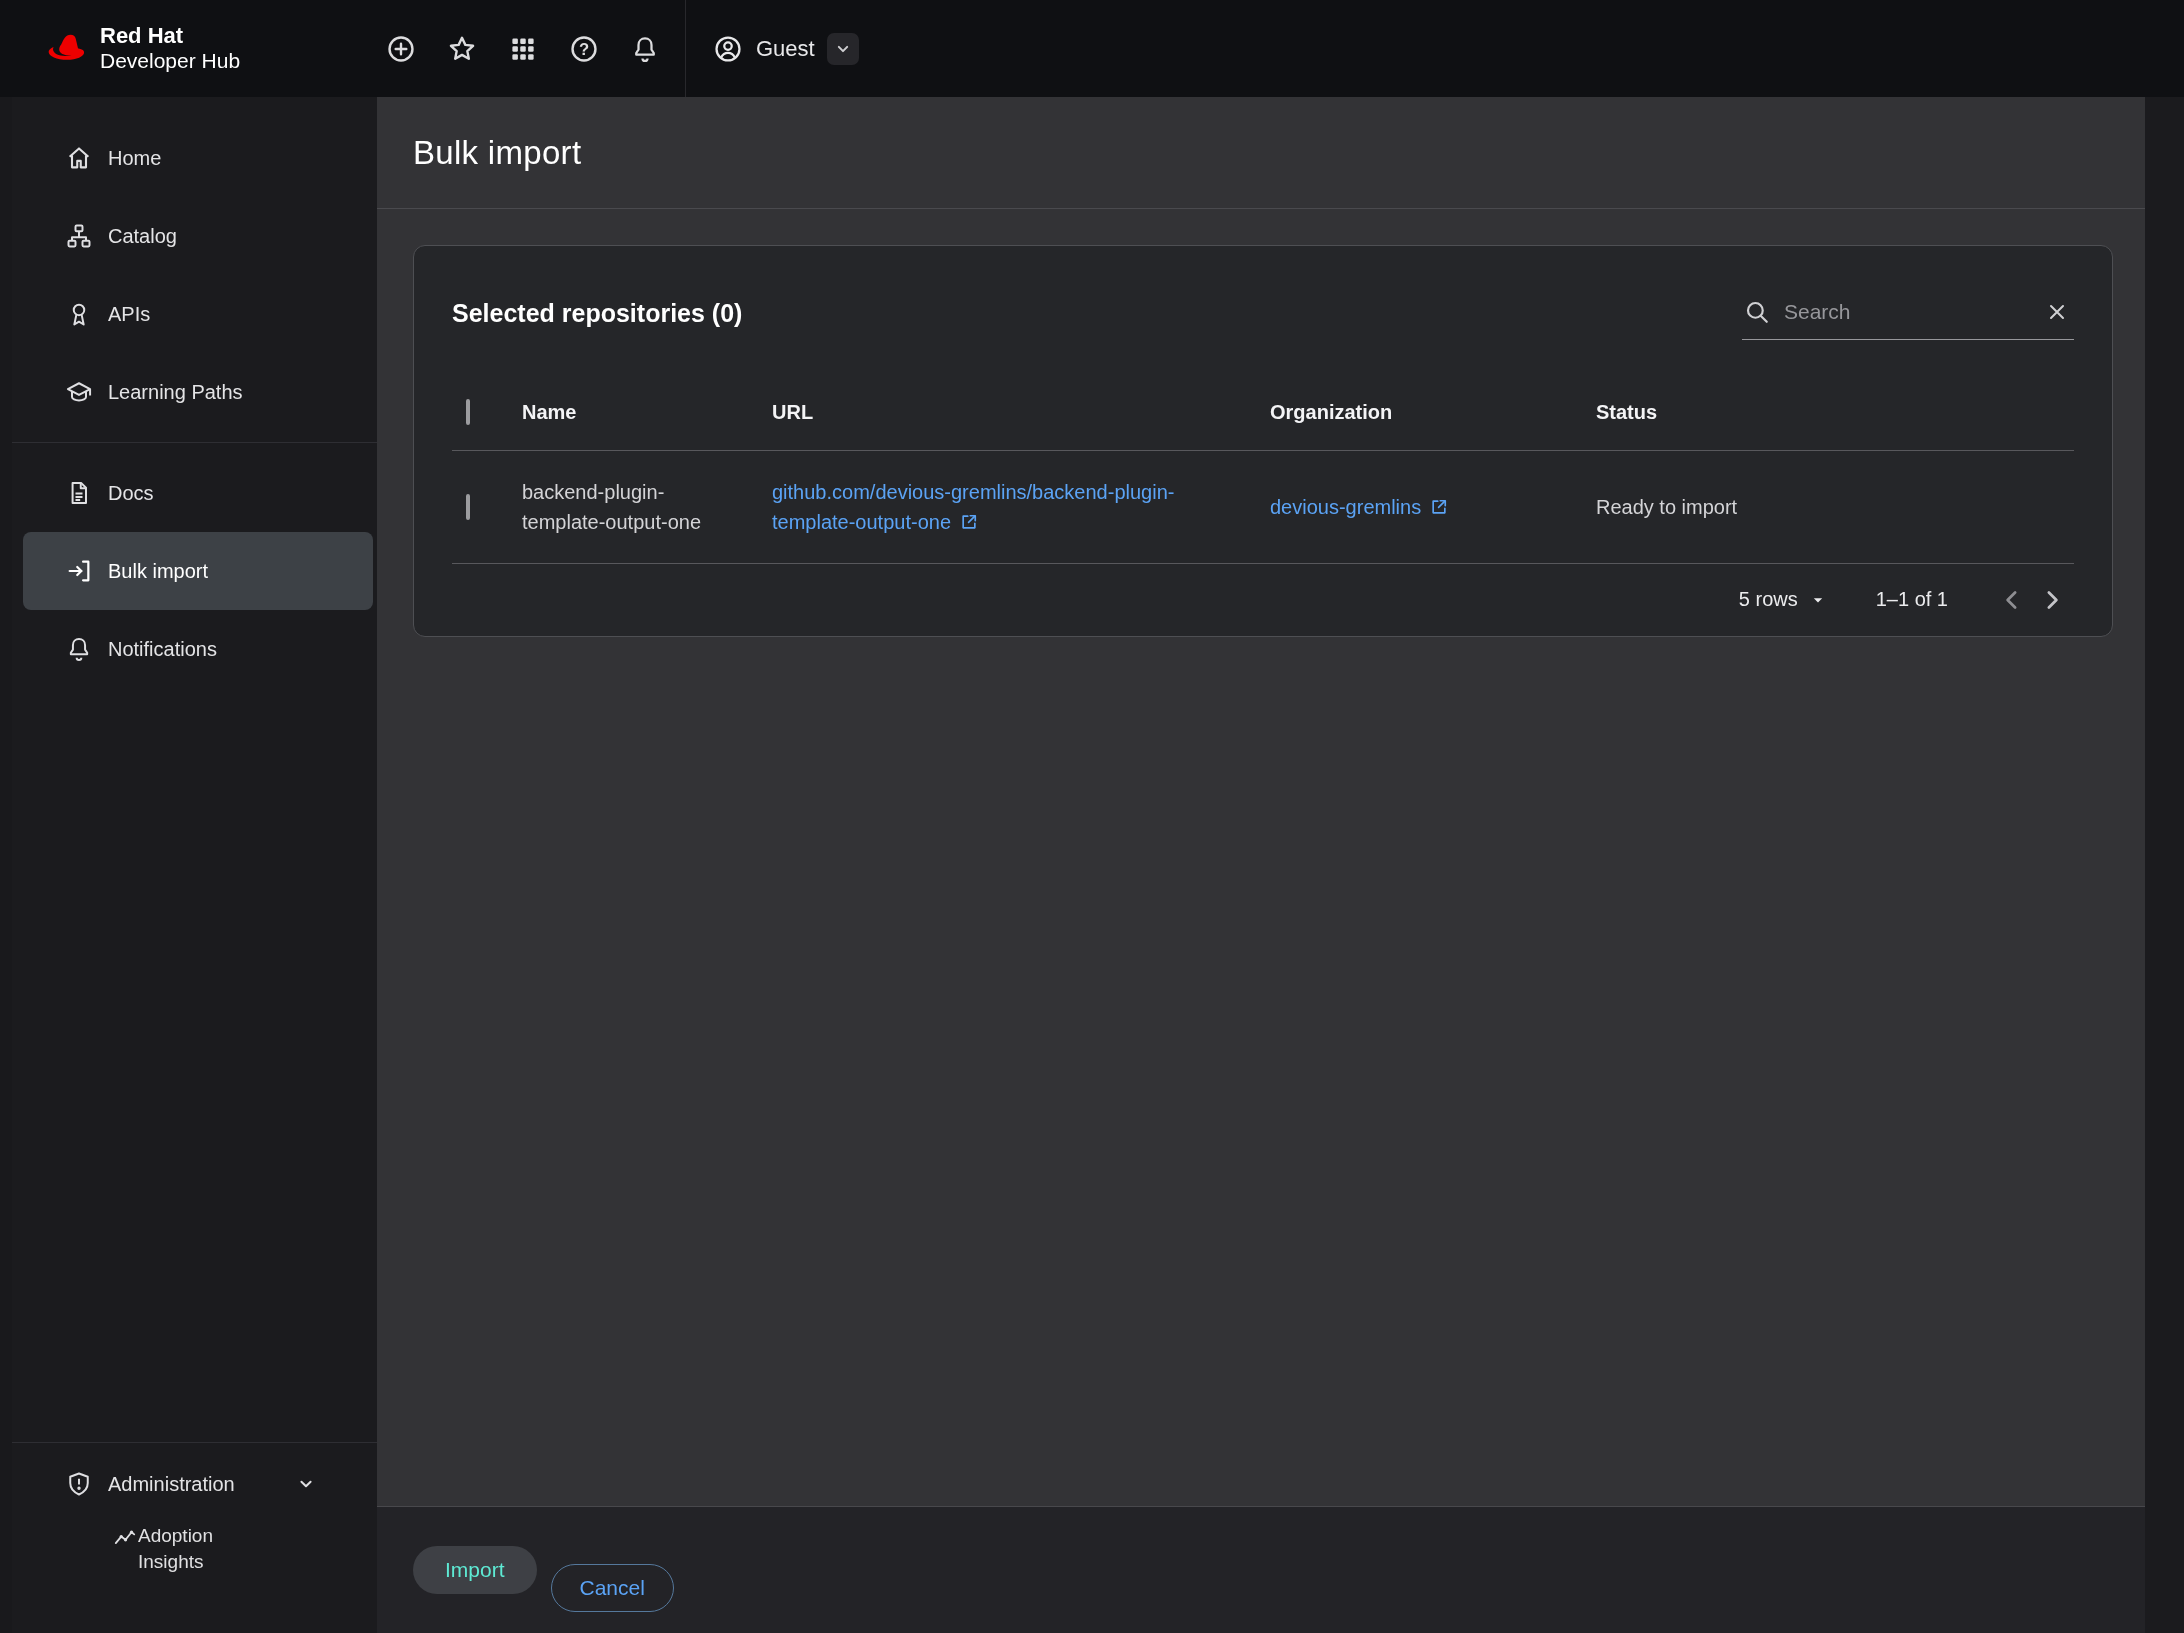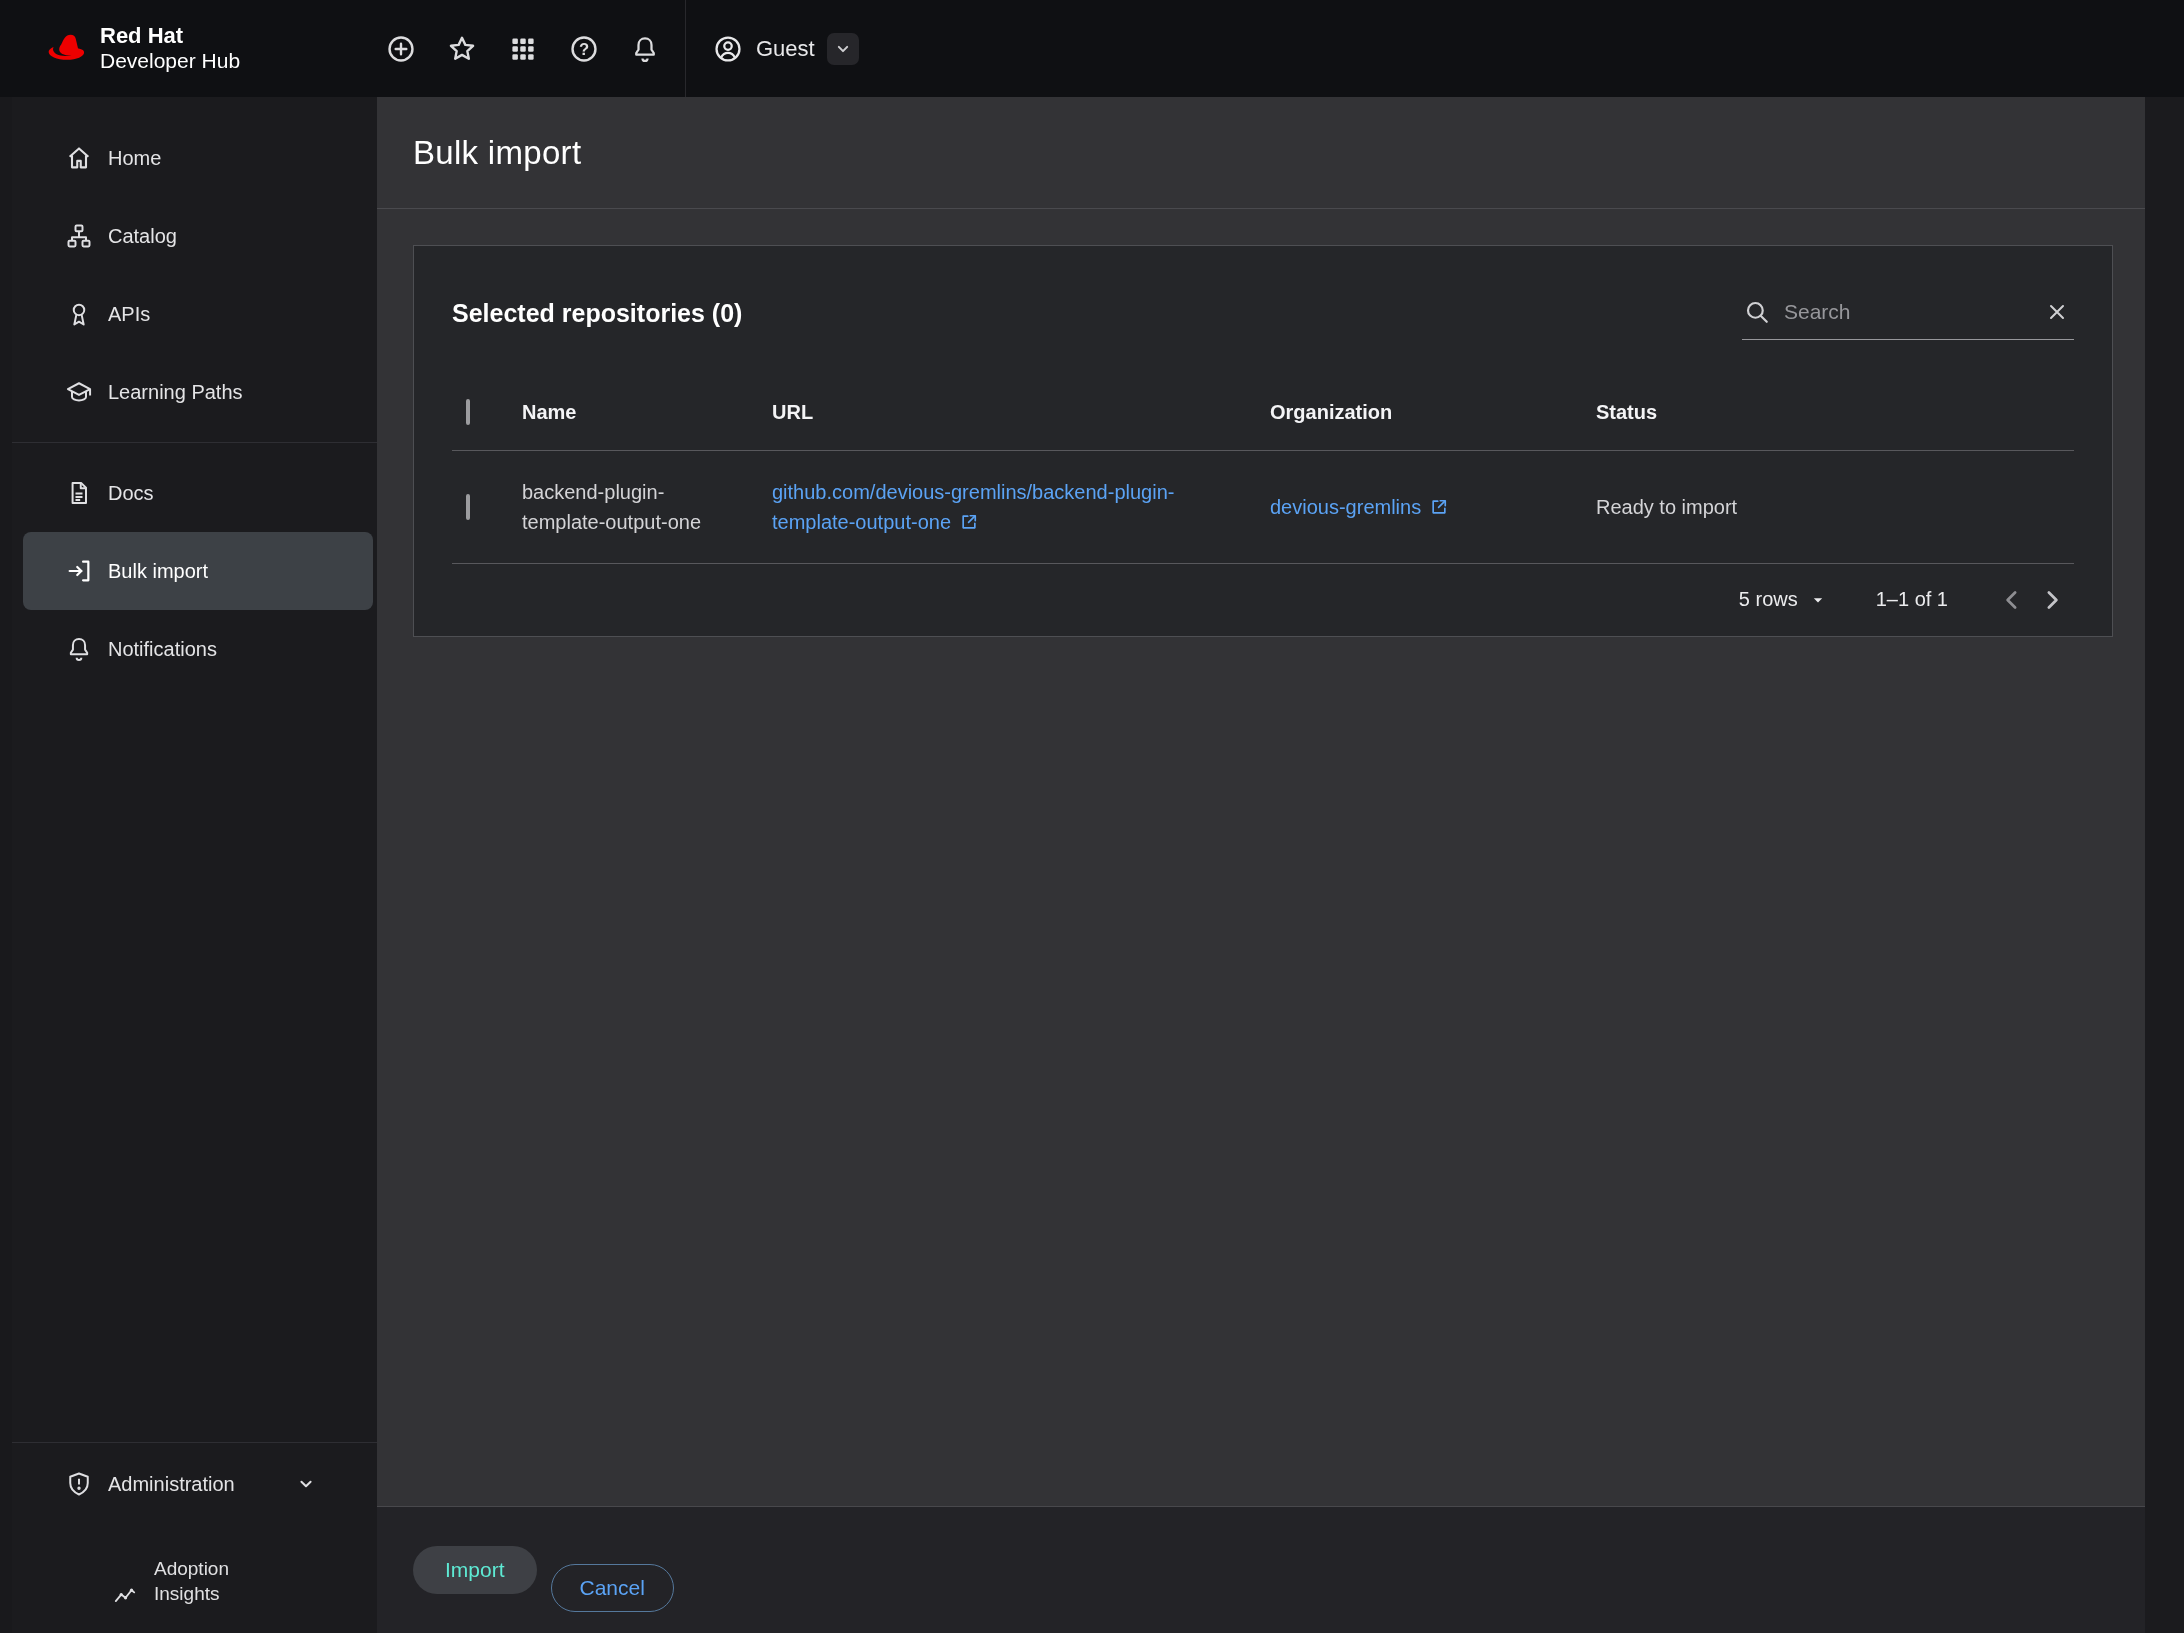--- a/index.html
+++ b/index.html
@@ -55,35 +55,35 @@
     color:#e4e4e6; font-size:20px; cursor:pointer;
   }
   .side-item .ico { width:30px; height:30px; color:#dfdfe2; }
   .side-item.selected { background:#3d4146; color:#ffffff; }
   .side-item.selected .ico { color:#ffffff; }
   .side-divider { height:1px; background:#2e2e33; margin:11px 0; }
   .side-bottom { margin-top:auto; padding-bottom:26px; }
   .side-bottom .side-divider { margin:0 0 2px 0; }
   .admin-chevron { margin-left:auto; margin-right:52px; color:#cfcfd2; }
   .sub-item {
-    height:84px; display:flex; align-items:flex-end; padding-left:100px; gap:16px;
+    height:84px; display:flex; align-items:flex-start; padding-left:100px; 
     color:#e0e0e2; font-size:19px; cursor:pointer;
   }
   .sub-item .ico { width:26px; height:26px; color:#dfdfe2; }
   .sub-label { width:96px; line-height:1.35; }
 
   
   .gutter { position:absolute; top:97px; right:0; width:39px; bottom:0; background:#1b1b1e; }
   .main { position:absolute; top:97px; left:377px; right:39px; bottom:0; background:#333336; }
   .page-head { height:112px; border-bottom:1px solid #4a4a4e; display:flex; align-items:center; padding-left:36px; }
   .page-title { font-size:33px; color:#ffffff; font-weight:400; letter-spacing:.3px; }
 
   .card {
     margin:36px 32px 0 36px; background:#252629;
-    border:1px solid #4e4f53; border-radius:0; overflow:hidden;
+    border:1px solid #4e4f53; border-radius:12px; overflow:hidden;
   }
   .card-head { display:flex; align-items:center; justify-content:space-between; padding:32px 38px 12px 38px; }
   .panel-title { font-size:25px; font-weight:700; color:#ffffff; }
   .table-search {
     width:332px; display:flex; align-items:center; gap:12px;
     border-bottom:1px solid #97979b; padding:8px 0 10px 2px;
   }
   .table-search .ico { color:#d0d0d3; }
   .table-search input {
     flex:1; min-width:0; background:transparent; border:none; outline:none;

